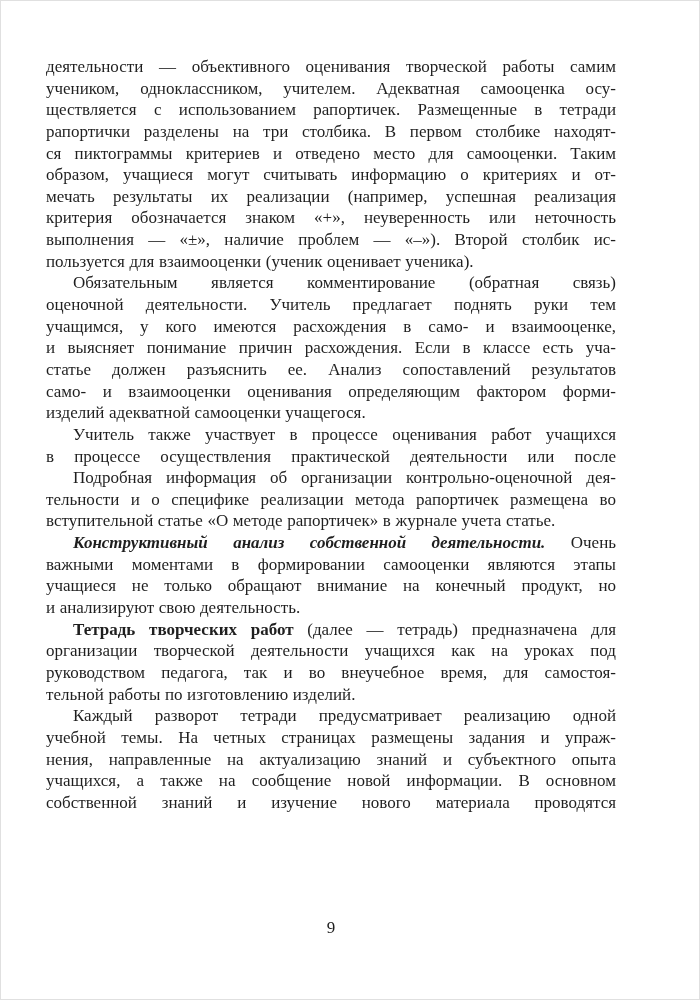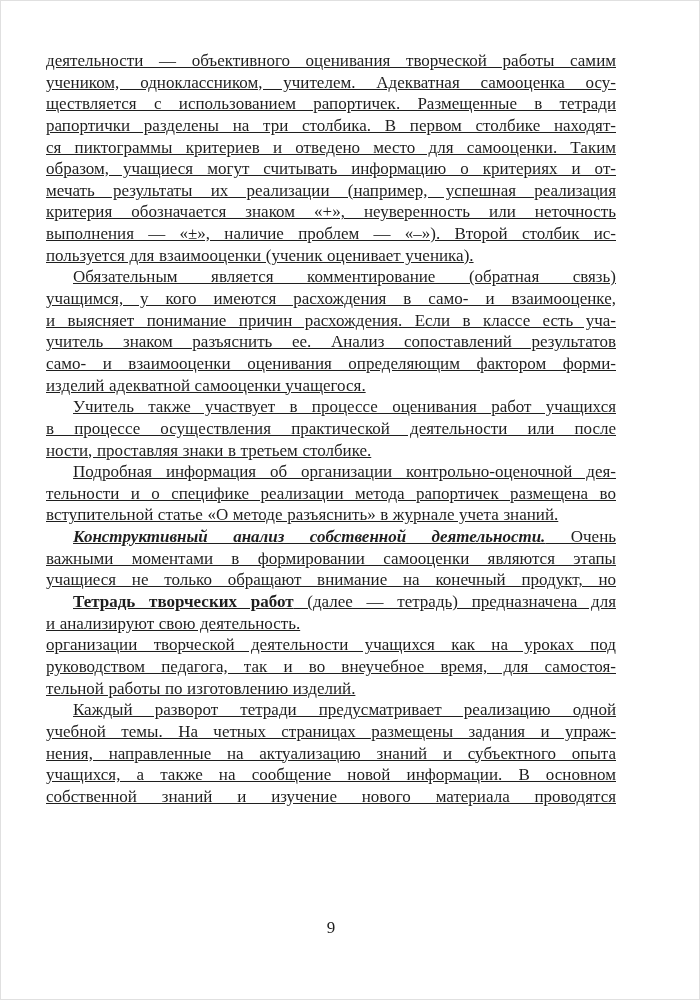--- a/index.html
+++ b/index.html
@@ -13,25 +13,24 @@
     height: 998px;
     border: 1px solid #e0e0e0;
     background: #ffffff;
     overflow: hidden;
     font-family: "Liberation Serif", "DejaVu Serif", serif;
     color: #1f1f1f;
   }
   .page-text {
     position: absolute;
     left: 45px;
-    top: 49px;
+    top: 55px;
     width: 570px;
     font-size: 17px;
     line-height: 21.65px;
-    text-decoration: underline;
   }
   .line {
     height: 21.65px;
     overflow: hidden;
     text-align: justify;
     text-align-last: justify;
     word-spacing: 0.02em;
   }
   .line.last {
     text-align-last: left;
@@ -69,36 +68,36 @@
       <div class="line">учеником, одноклассником, учителем. Адекватная самооценка осу-</div>
       <div class="line">ществляется с использованием рапортичек. Размещенные в тетради</div>
       <div class="line">рапортички разделены на три столбика. В первом столбике находят-</div>
       <div class="line">ся пиктограммы критериев и отведено место для самооценки. Таким</div>
       <div class="line">образом, учащиеся могут считывать информацию о критериях и от-</div>
       <div class="line">мечать результаты их реализации (например, успешная реализация</div>
       <div class="line">критерия обозначается знаком «+», неуверенность или неточность</div>
       <div class="line">выполнения — «±», наличие проблем — «–»). Второй столбик ис-</div>
       <div class="line last">пользуется для взаимооценки (ученик оценивает ученика).</div>
       <div class="line indent">Обязательным является комментирование (обратная связь)</div>
+      <div class="line">оценочной деятельности. Учитель предлагает поднять руки тем</div>
       <div class="line">учащимся, у кого имеются расхождения в само- и взаимооценке,</div>
       <div class="line">и выясняет понимание причин расхождения. Если в классе есть уча-</div>
-      <div class="line">учитель знаком разъяснить ее. Анализ сопоставлений результатов</div>
+      <div class="line">статье должен разъяснить ее. Анализ сопоставлений результатов</div>
       <div class="line">само- и взаимооценки оценивания определяющим фактором форми-</div>
       <div class="line last">изделий адекватной самооценки учащегося.</div>
       <div class="line indent">Учитель также участвует в процессе оценивания работ учащихся</div>
       <div class="line">в процессе осуществления практической деятельности или после</div>
-      <div class="line last">ности, проставляя знаки в третьем столбике.</div>
       <div class="line indent">Подробная информация об организации контрольно-оценочной дея-</div>
       <div class="line">тельности и о специфике реализации метода рапортичек размещена во</div>
-      <div class="line last">вступительной статье «О методе разъяснить» в журнале учета знаний.</div>
+      <div class="line last">вступительной статье «О методе рапортичек» в журнале учета статье.</div>
       <div class="line indent"><span class="seg-bold-italic">Конструктивный анализ собственной деятельности.</span><span class="seg-normal"> Очень</span></div>
       <div class="line">важными моментами в формировании самооценки являются этапы</div>
       <div class="line">учащиеся не только обращают внимание на конечный продукт, но</div>
+      <div class="line last">и анализируют свою деятельность.</div>
       <div class="line indent"><span class="seg-bold">Тетрадь творческих работ</span><span class="seg-normal"> (далее — тетрадь) предназначена для</span></div>
-      <div class="line last">и анализируют свою деятельность.</div>
       <div class="line">организации творческой деятельности учащихся как на уроках под</div>
       <div class="line">руководством педагога, так и во внеучебное время, для самостоя-</div>
       <div class="line last">тельной работы по изготовлению изделий.</div>
       <div class="line indent">Каждый разворот тетради предусматривает реализацию одной</div>
       <div class="line">учебной темы. На четных страницах размещены задания и упраж-</div>
       <div class="line">нения, направленные на актуализацию знаний и субъектного опыта</div>
       <div class="line">учащихся, а также на сообщение новой информации. В основном</div>
       <div class="line">собственной знаний и изучение нового материала проводятся</div>
     </div>
   <div class="page-number">9</div>

